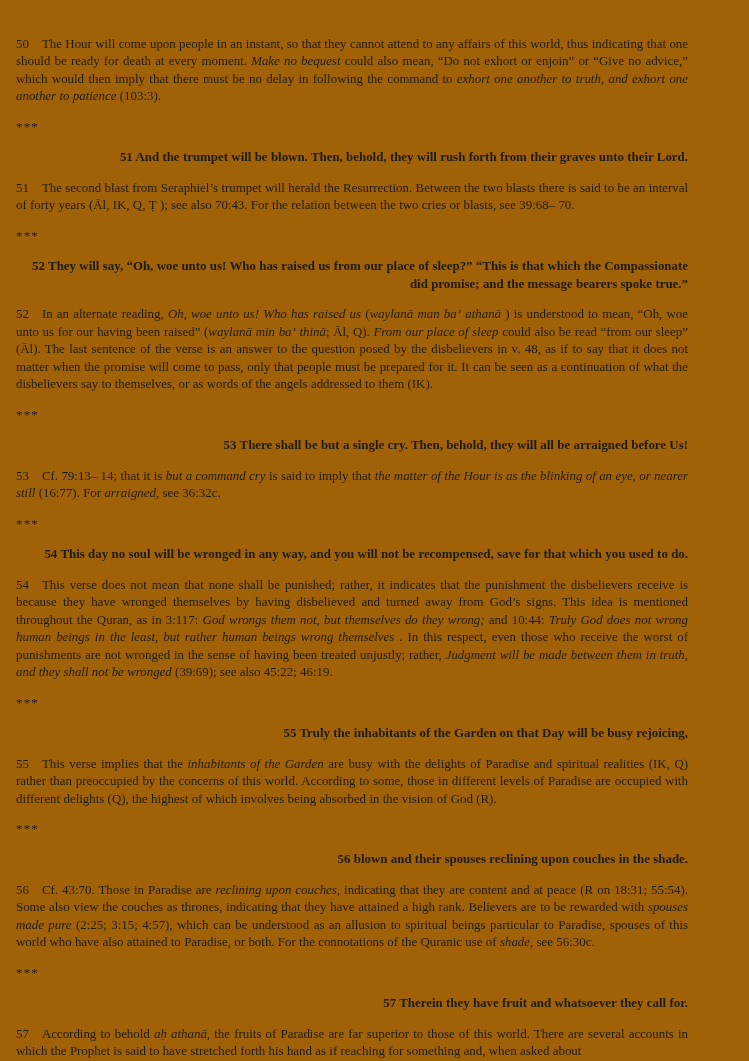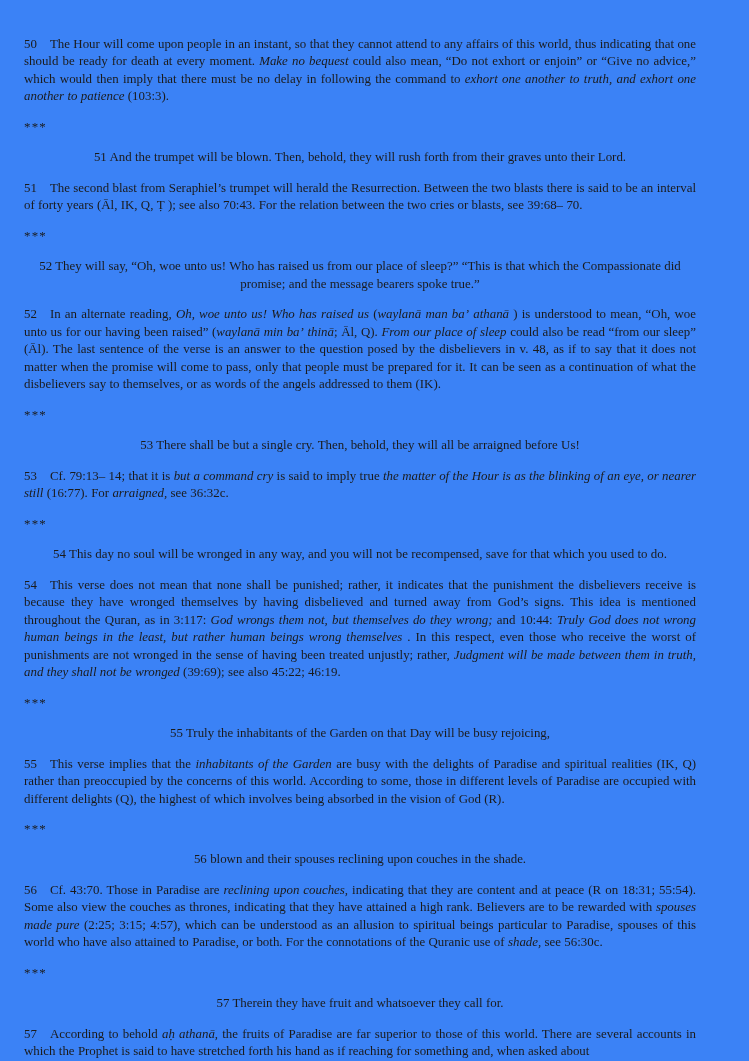--- a/index.html
+++ b/index.html
@@ -11,39 +11,40 @@
     width: 749px;
     height: 1061px;
     font-family: "Liberation Serif", "DejaVu Serif", serif;
     color: #1a1a1a;
     -webkit-font-smoothing: antialiased;
   }
   .page {
     position: relative;
     width: 749px;
     height: 1061px;
-    background: #3b82f6;
+    background: #a16207;
     box-sizing: border-box;
-    padding: 36px 38px 0 24px;
+    padding: 36px 38px 0 16px;
     overflow: hidden;
   }
   .body-col {
     width: 672px;
   }
   p.para {
     margin: 0 0 13px 0;
     font-size: 12.9px;
     line-height: 1.355;
     text-align: justify;
     text-justify: inter-word;
     color: #1b1b1b;
     word-spacing: 0.1px;
   }
   p.para.verse {
-    text-align: center;
+    text-align: right;
+    font-weight: bold;
   }
   p.sep {
     margin: 0 0 13px 0;
     font-size: 12.9px;
     line-height: 1.355;
     letter-spacing: 1.2px;
     color: #1b1b1b;
     text-align: left;
   }
   .num {
@@ -64,21 +65,21 @@
   <div class="body-col" id="blocks-root">
       <p class="para"><span class="num">50</span><span class="gap"></span><span>The Hour will come upon people in an instant, so that they cannot attend to any affairs of this world, thus indicating that one should be ready for death at every moment. </span><em>Make no bequest</em><span> could also mean, “Do not exhort or enjoin” or “Give no advice,” which would then imply that there must be no delay in following the command to </span><em>exhort one another to truth, and exhort one another to patience</em><span> (103:3).</span></p>
       <p class="sep">***</p>
       <p class="para verse"><span class="num">51</span> <span>And the trumpet will be blown. Then, behold, they will rush forth from their graves unto their Lord.</span></p>
       <p class="para"><span class="num">51</span><span class="gap"></span><span>The second blast from Seraphiel’s trumpet will herald the Resurrection. Between the two blasts there is said to be an interval of forty years (Āl, IK, Q, Ṭ ); see also 70:43. For the relation between the two cries or blasts, see 39:68– 70.</span></p>
       <p class="sep">***</p>
       <p class="para verse"><span class="num">52</span> <span>They will say, “Oh, woe unto us! Who has raised us from our place of sleep?” “This is that which the Compassionate did promise; and the message bearers spoke true.”</span></p>
       <p class="para"><span class="num">52</span><span class="gap"></span><span>In an alternate reading, </span><em>Oh, woe unto us! Who has raised us</em><span> (</span><em>waylanā man baʼ athanā</em><span> ) is understood to mean, “Oh, woe unto us for our having been raised” (</span><em>waylanā min baʼ thinā</em><span>; Āl, Q). </span><em>From our place of sleep</em><span> could also be read “from our sleep” (Āl). The last sentence of the verse is an answer to the question posed by the disbelievers in v. 48, as if to say that it does not matter when the promise will come to pass, only that people must be prepared for it. It can be seen as a continuation of what the disbelievers say to themselves, or as words of the angels addressed to them (IK).</span></p>
       <p class="sep">***</p>
       <p class="para verse"><span class="num">53</span> <span>There shall be but a single cry. Then, behold, they will all be arraigned before Us!</span></p>
-      <p class="para"><span class="num">53</span><span class="gap"></span><span>Cf. 79:13– 14; that it is </span><em>but a command cry</em><span> is said to imply true </span><em>the matter of the Hour is as the blinking of an eye, or nearer still</em><span> (16:77). For </span><em>arraigned,</em><span> see 36:32c.</span></p>
+      <p class="para"><span class="num">53</span><span class="gap"></span><span>Cf. 79:13– 14; that it is </span><em>but a command cry</em><span> is said to imply that </span><em>the matter of the Hour is as the blinking of an eye, or nearer still</em><span> (16:77). For </span><em>arraigned,</em><span> see 36:32c.</span></p>
       <p class="sep">***</p>
       <p class="para verse"><span class="num">54</span> <span>This day no soul will be wronged in any way, and you will not be recompensed, save for that which you used to do.</span></p>
       <p class="para"><span class="num">54</span><span class="gap"></span><span>This verse does not mean that none shall be punished; rather, it indicates that the punishment the disbelievers receive is because they have wronged themselves by having disbelieved and turned away from God’s signs. This idea is mentioned throughout the Quran, as in 3:117: </span><em>God wrongs them not, but themselves do they wrong;</em><span> and 10:44: </span><em>Truly God does not wrong human beings in the least, but rather human beings wrong themselves</em><span> . In this respect, even those who receive the worst of punishments are not wronged in the sense of having been treated unjustly; rather, </span><em>Judgment will be made between them in truth, and they shall not be wronged</em><span> (39:69); see also 45:22; 46:19.</span></p>
       <p class="sep">***</p>
       <p class="para verse"><span class="num">55</span> <span>Truly the inhabitants of the Garden on that Day will be busy rejoicing,</span></p>
       <p class="para"><span class="num">55</span><span class="gap"></span><span>This verse implies that the </span><em>inhabitants of the Garden</em><span> are busy with the delights of Paradise and spiritual realities (IK, Q) rather than preoccupied by the concerns of this world. According to some, those in different levels of Paradise are occupied with different delights (Q), the highest of which involves being absorbed in the vision of God (R).</span></p>
       <p class="sep">***</p>
       <p class="para verse"><span class="num">56</span> <span>blown and their spouses reclining upon couches in the shade.</span></p>
       <p class="para"><span class="num">56</span><span class="gap"></span><span>Cf. 43:70. Those in Paradise are </span><em>reclining upon couches,</em><span> indicating that they are content and at peace (R on 18:31; 55:54). Some also view the couches as thrones, indicating that they have attained a high rank. Believers are to be rewarded with </span><em>spouses made pure</em><span> (2:25; 3:15; 4:57), which can be understood as an allusion to spiritual beings particular to Paradise, spouses of this world who have also attained to Paradise, or both. For the connotations of the Quranic use of </span><em>shade,</em><span> see 56:30c.</span></p>
       <p class="sep">***</p>

